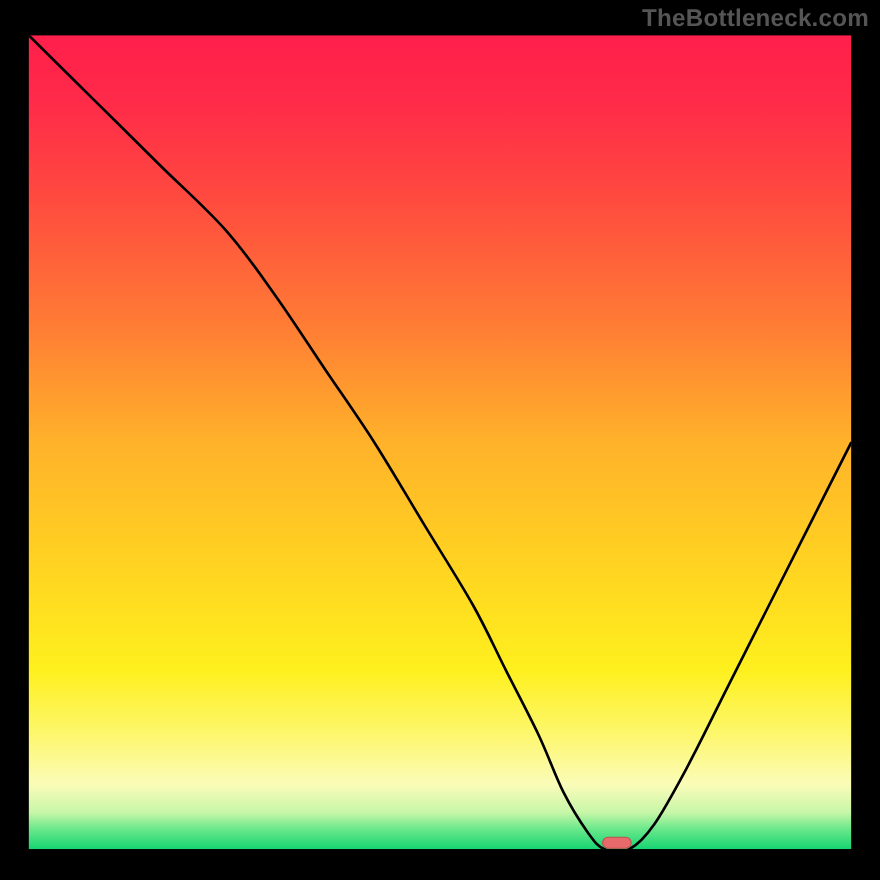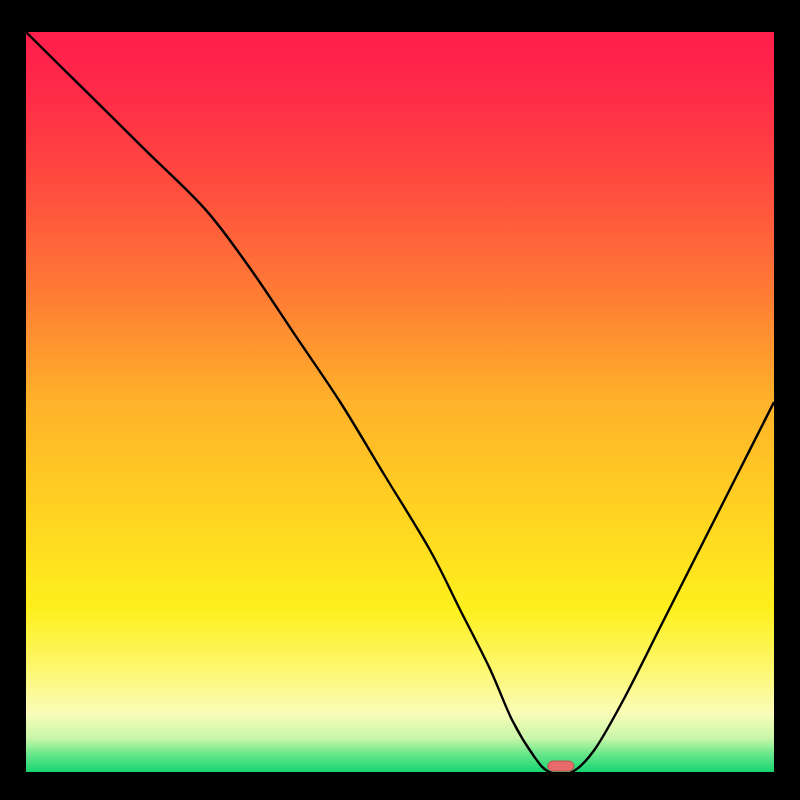--- a/index.html
+++ b/index.html
@@ -34,20 +34,21 @@
     width: 748px;
     height: 740px;
   }
   svg { display: block; }
 </style>
 </head>
 <body>
 
 <div class="frame">
 
+  <div class="watermark">TheBottleneck.com</div>
 
   <div class="plot-area">
     <svg id="chart-svg" viewBox="0 0 748 740" width="748" height="740">
       <defs>
         <linearGradient id="bg-grad" x1="0" y1="0" x2="0" y2="1">
             <stop offset="0.00%" stop-color="#ff1f4b"></stop>
             <stop offset="8.00%" stop-color="#ff2a49"></stop>
             <stop offset="20.00%" stop-color="#ff4a3f"></stop>
             <stop offset="35.00%" stop-color="#ff7a35"></stop>
             <stop offset="50.00%" stop-color="#ffb22a"></stop>

